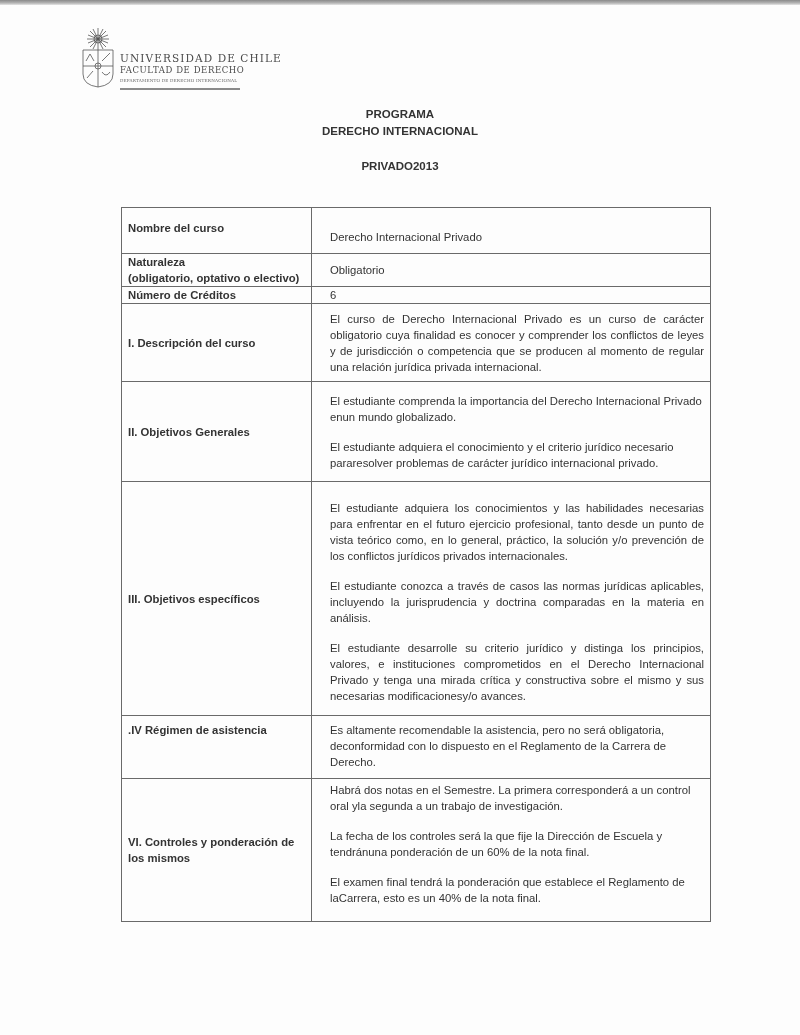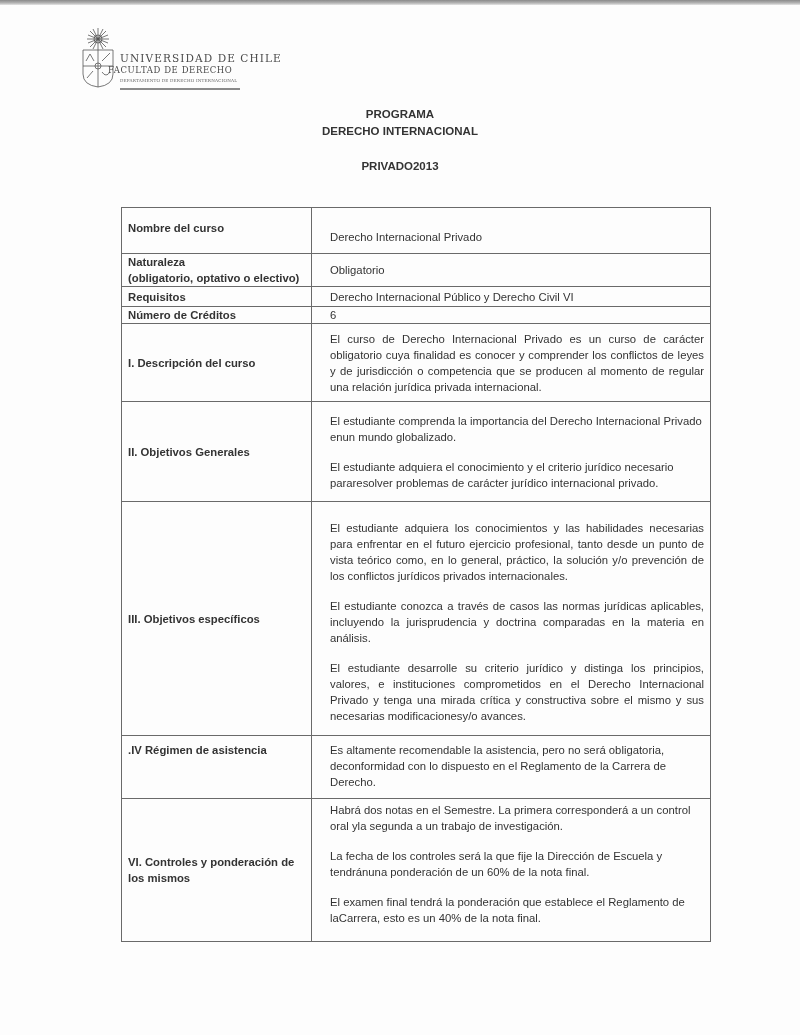--- a/index.html
+++ b/index.html
@@ -18,21 +18,21 @@
   }
   .logo {
     position: absolute; left: 0; top: 0; width: 36px; height: 60px;
   }
   .uni-name {
     position: absolute; left: 40px; top: 24px;
     font-family: "DejaVu Serif", serif; font-size: 10.5px; letter-spacing: 1.1px;
     color: #4a4a4a; white-space: nowrap;
   }
   .fac-name {
-    position: absolute; left: 28px; top: 37px;
+    position: absolute; left: 40px; top: 37px;
     font-family: "DejaVu Serif", serif; font-size: 8.5px; letter-spacing: 0.6px;
     color: #4a4a4a; white-space: nowrap;
   }
   .dept-name {
     position: absolute; left: 40px; top: 50px;
     font-family: "DejaVu Serif", serif; font-size: 4.2px; letter-spacing: 0.2px;
     color: #666; white-space: nowrap;
   }
   .dept-rule {
     position: absolute; left: 40px; top: 60px; width: 120px; height: 2px; background: #8a8a8a;
@@ -124,26 +124,20 @@
   </tr>
   <tr class="r2">
     <td class="label">
       <span>Naturaleza</span>
       <span class="sub">(obligatorio, optativo o electivo)</span>
     </td>
     <td class="value">
           <p>Obligatorio</p>
         </td>
   </tr>
-  <tr class="r3">
-    <td class="label">Requisitos</td>
-    <td class="value">
-          <p>Derecho Internacional Público y Derecho Civil VI</p>
-        </td>
-  </tr>
   <tr class="r4">
     <td class="label">Número de Créditos</td>
     <td class="value">
           <p>6</p>
         </td>
   </tr>
   <tr class="r5">
     <td class="label">I. Descripción del curso</td>
     <td class="value">
           <p>El curso de Derecho Internacional Privado es un curso de carácter obligatorio cuya finalidad es conocer y comprender los conflictos de leyes y de jurisdicción o competencia que se producen al momento de regular una relación jurídica privada internacional.</p>

